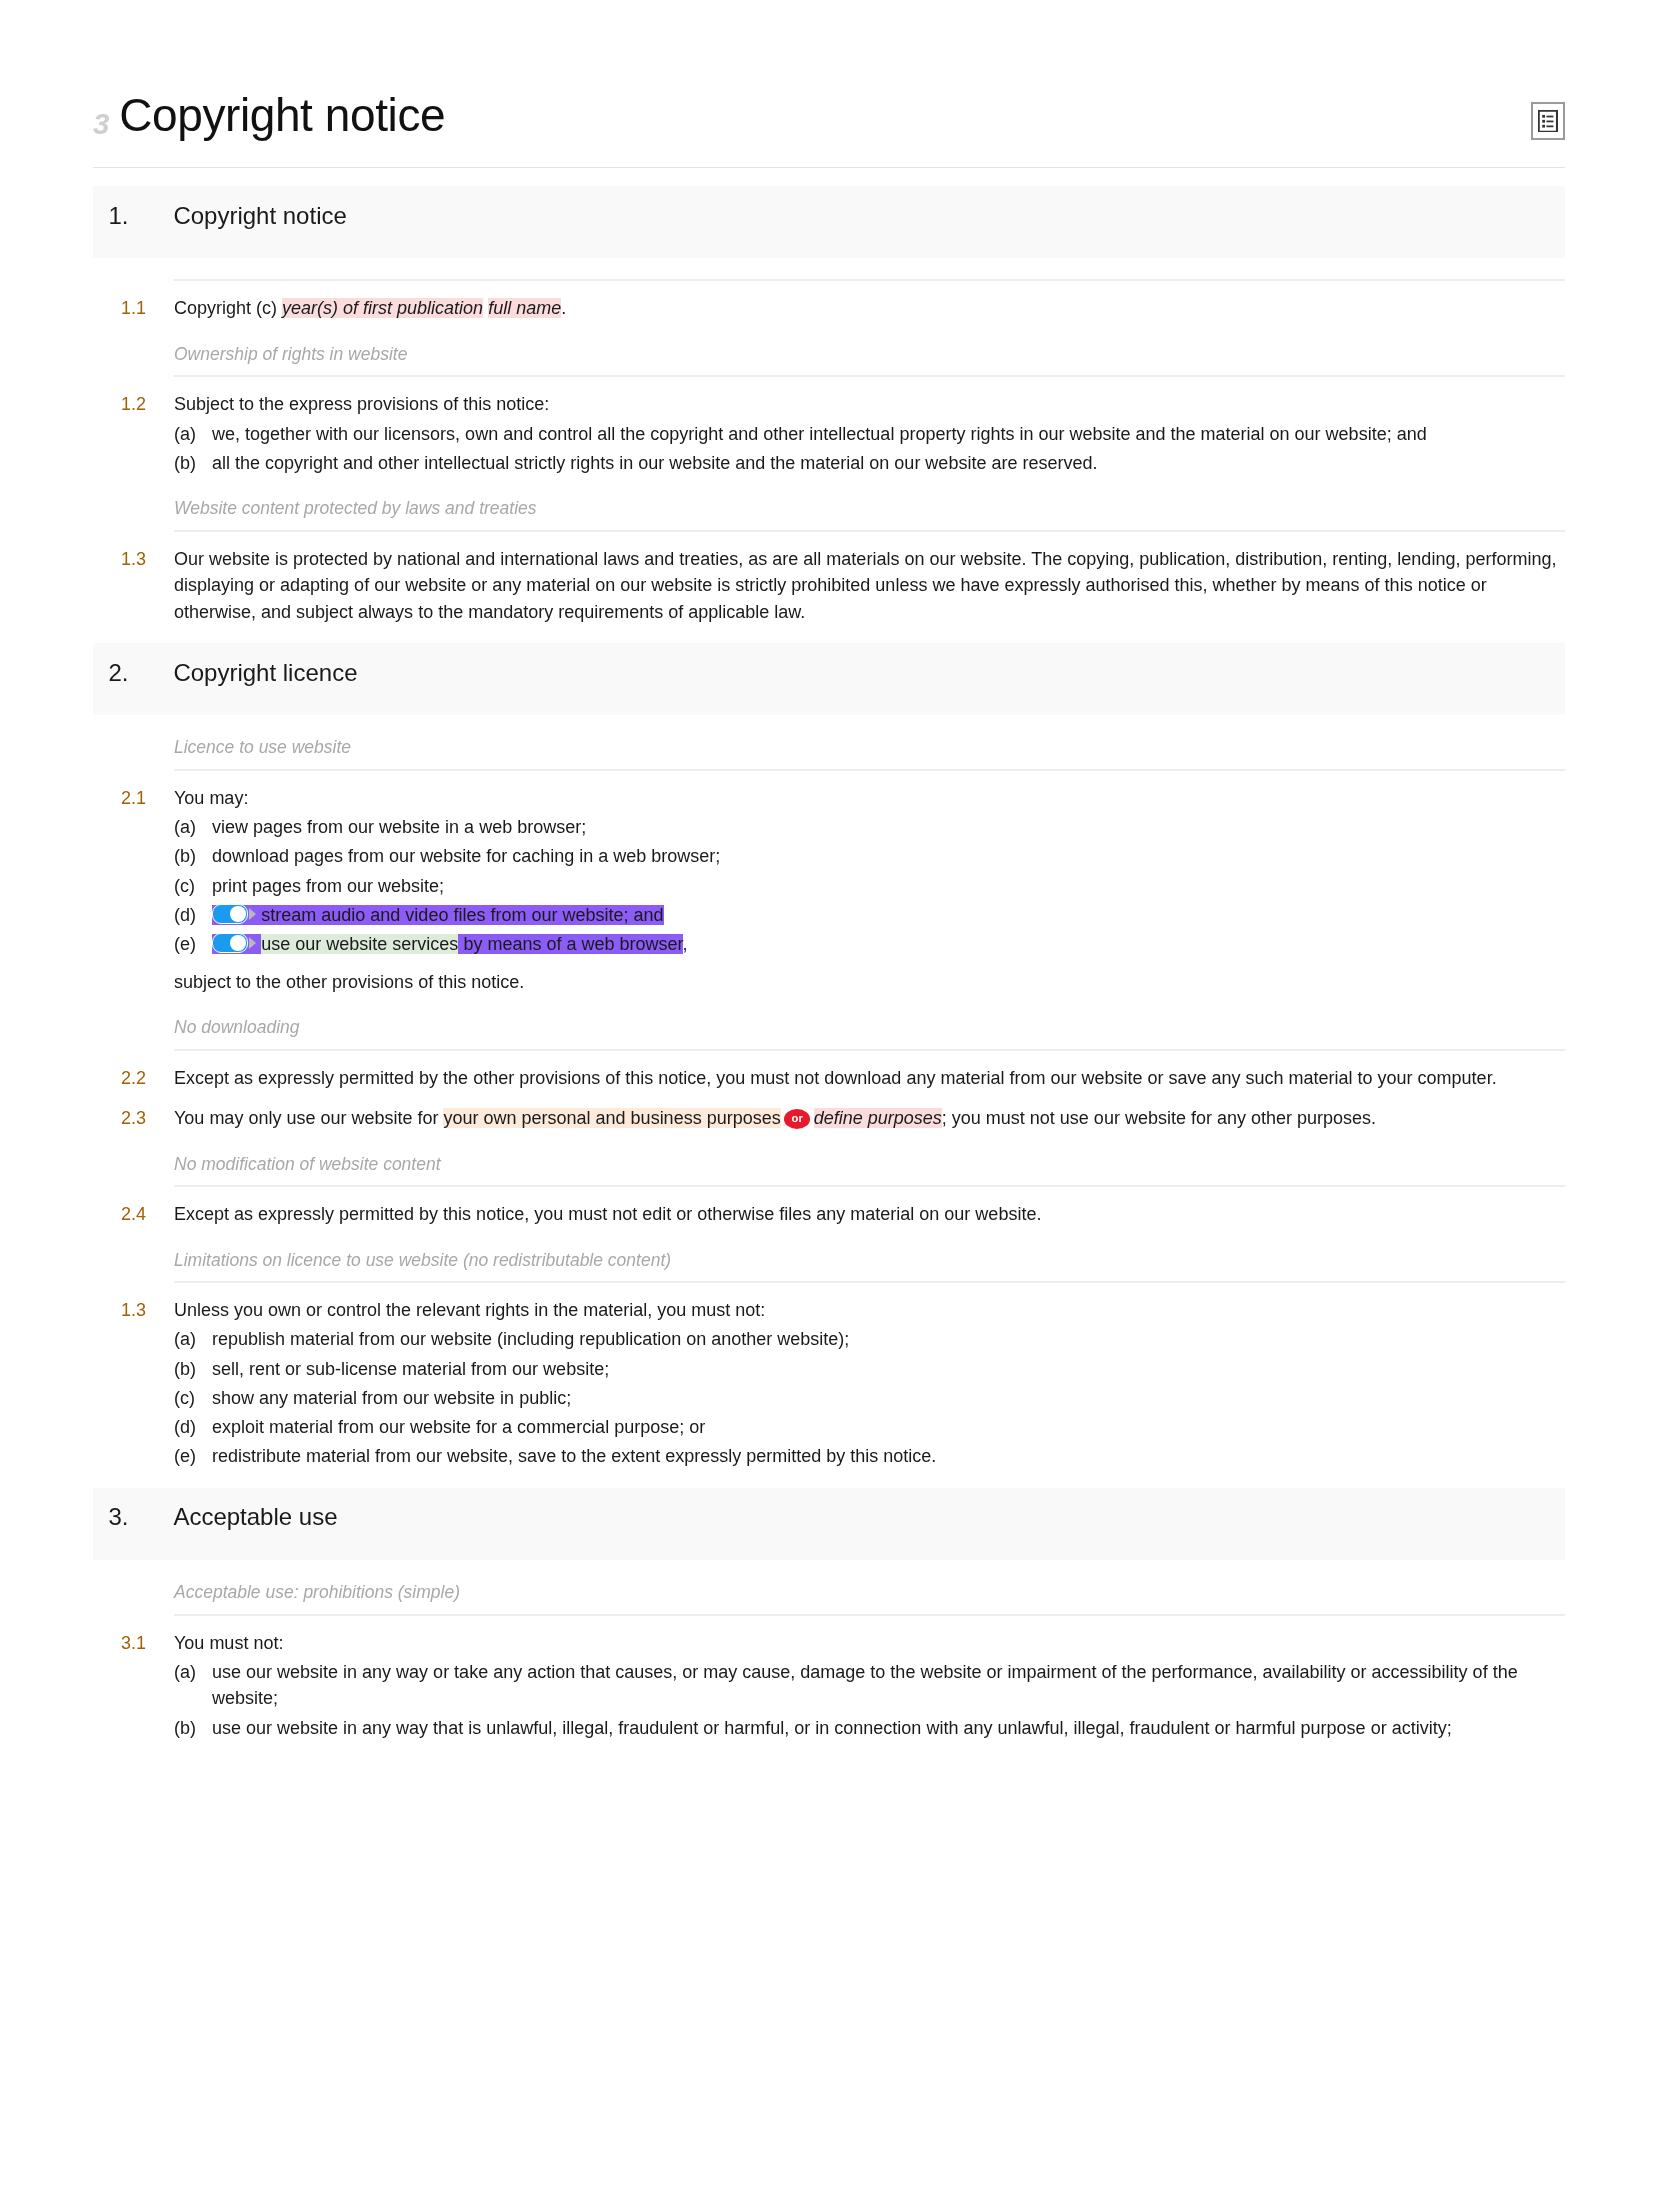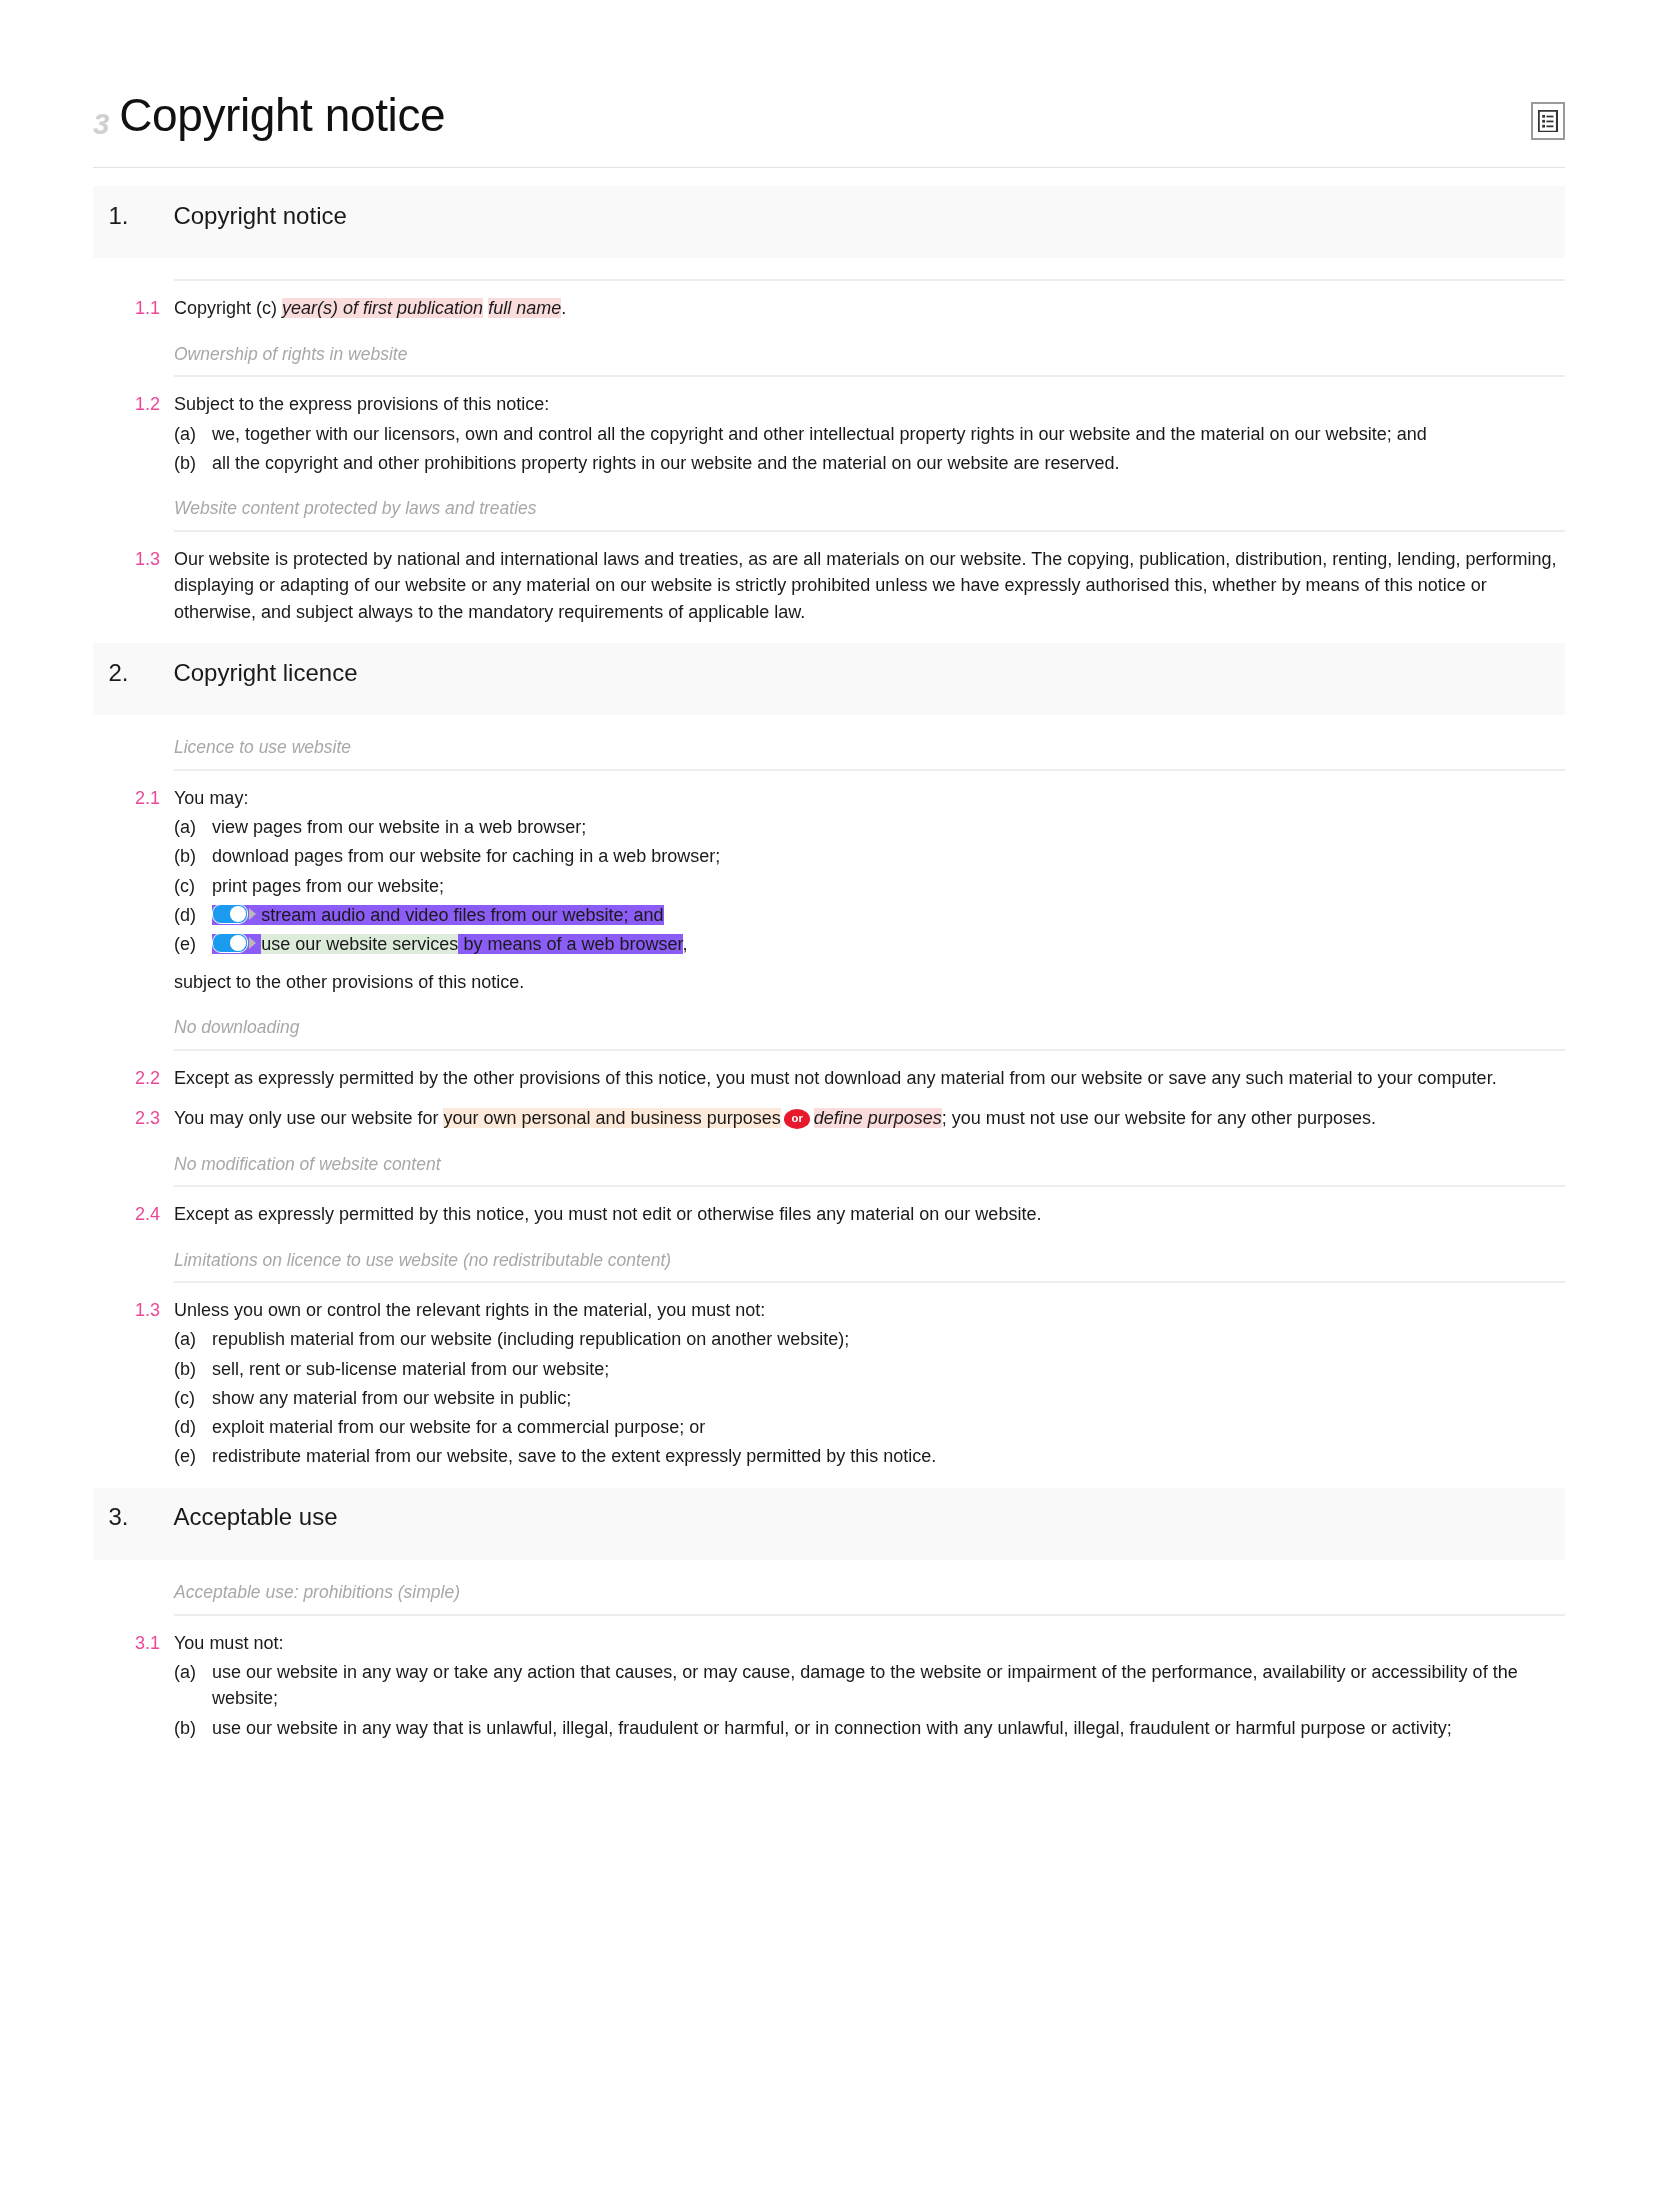--- a/index.html
+++ b/index.html
@@ -115,22 +115,21 @@
     align-items: flex-start;
     margin-top: 14px;
     font-size: 18px;
     line-height: 1.47;
   }
   .clause-num {
     flex: 0 0 81px;
     width: 81px;
     padding-left: 28px;
     box-sizing: border-box;
-    color: #ec4899;
-    text-align: center;
+    color: #a16207;
   }
   .clause-body {
     flex: 1;
     min-width: 0;
     color: #1a1a1a;
   }
 
   
   .sublist {
     margin: 0;
@@ -258,21 +257,21 @@
         <div class="clause-num">1.2</div>
         <div class="clause-body">
           <div>Subject to the express provisions of this notice:</div>
           <div class="sublist">
             <div class="subitem">
               <span class="sub-label">(a)</span>
               <span class="sub-text">we, together with our licensors, own and control all the copyright and other intellectual property rights in our website and the material on our website; and</span>
             </div>
             <div class="subitem">
               <span class="sub-label">(b)</span>
-              <span class="sub-text">all the copyright and other prohibitions property rights in our website and the material on our website are reserved.</span>
+              <span class="sub-text">all the copyright and other intellectual strictly rights in our website and the material on our website are reserved.</span>
             </div>
           </div>
         </div>
       </div>
       <div class="guide">
         <div class="guide-text">Website content protected by laws and treaties</div>
         <div class="guide-rule"></div>
       </div>
       <div class="clause">
         <div class="clause-num">1.3</div>

